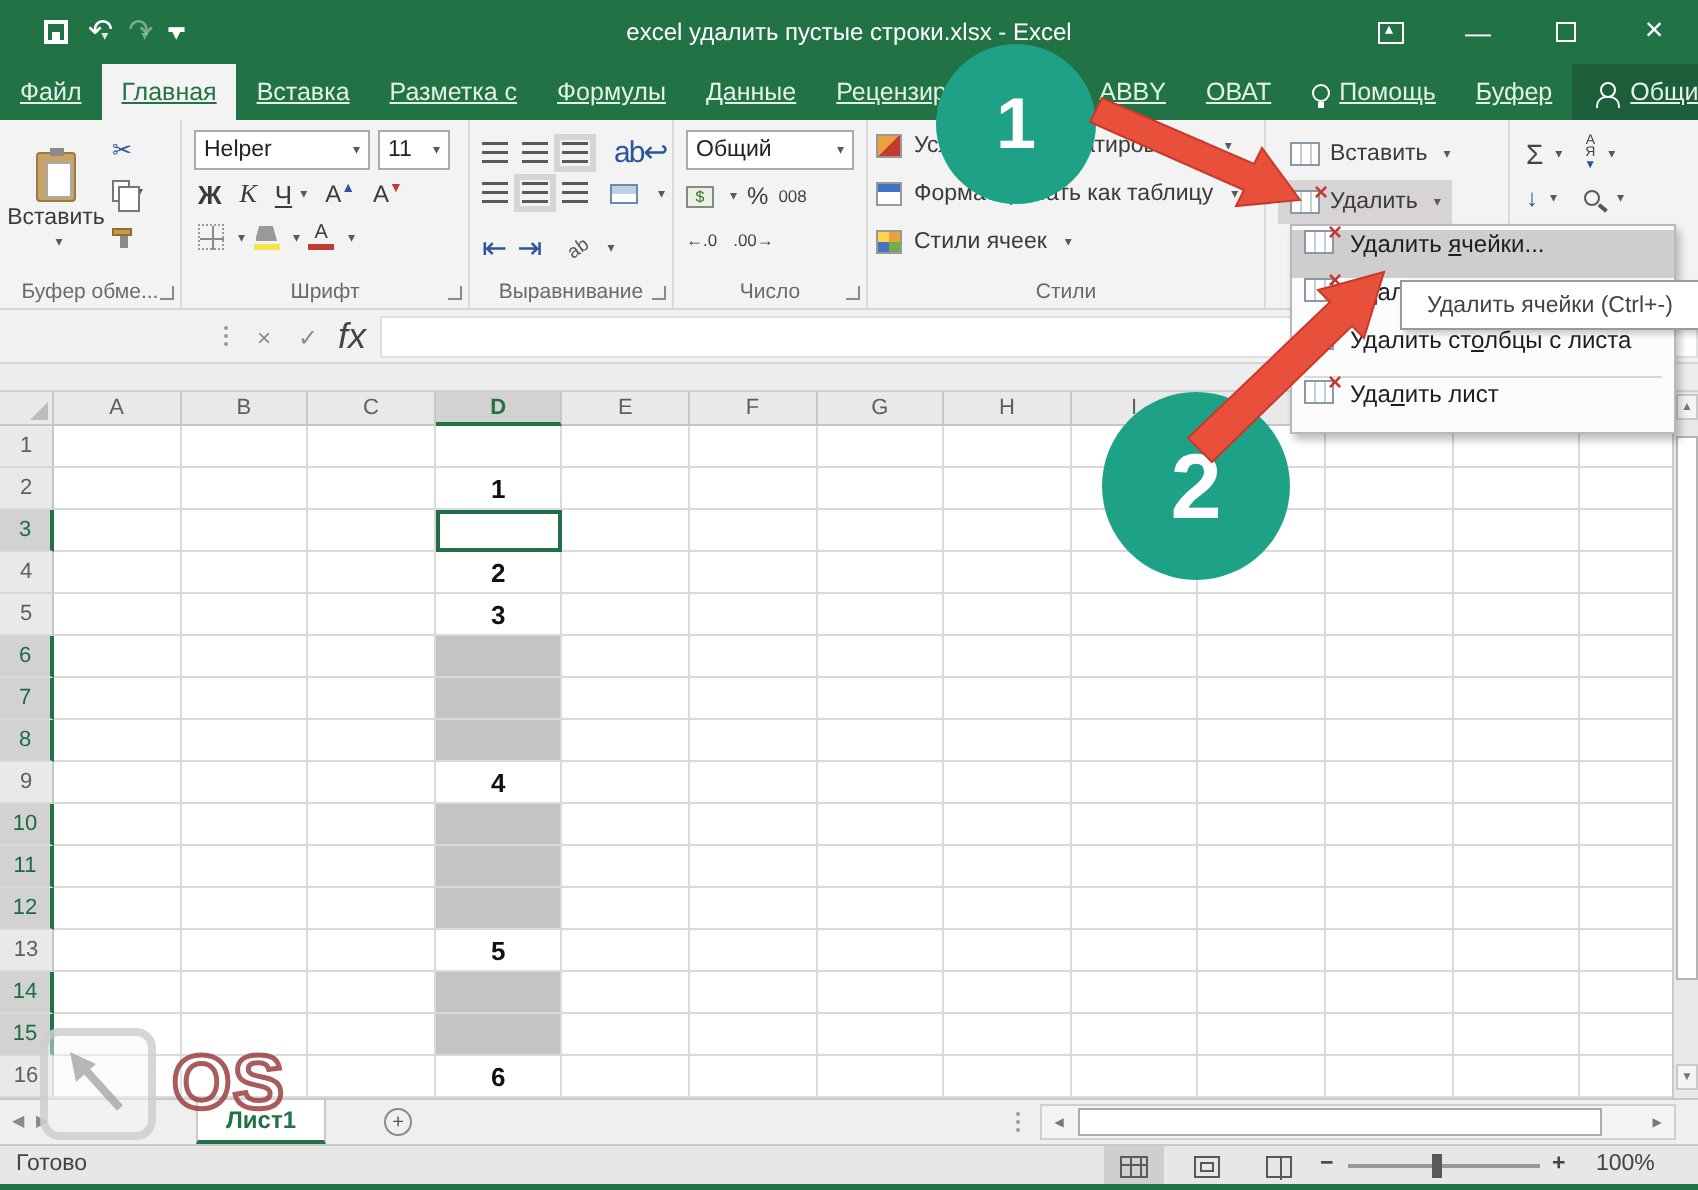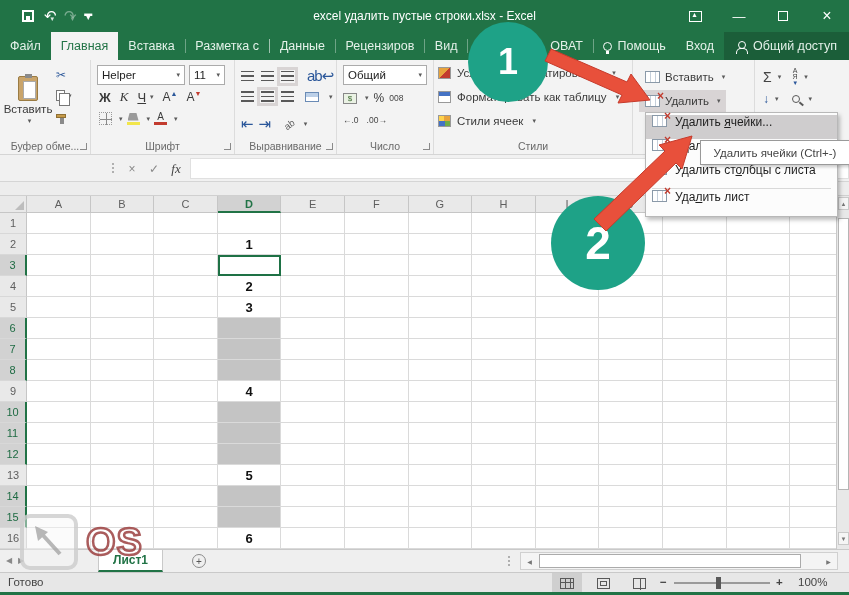--- a/index.html
+++ b/index.html
@@ -20,21 +20,21 @@
               font-size:12px;color:#fff;pointer-events:none;}
   .winbtns{position:absolute;right:0;top:0;height:32px;display:flex;align-items:center;}
   .winbtn{width:44px;height:32px;display:flex;align-items:center;justify-content:center;font-size:13px;color:#fff;}
   .ribopt-ic{width:13px;height:11px;border:1px solid #fff;position:relative;display:inline-block;}
   .ribopt-ic:before{content:"▴";position:absolute;left:3px;top:-2px;font-size:8px;color:#fff;}
   .max-ic{width:10px;height:10px;border:1px solid #fff;display:inline-block;}
 
   
   #tabbar{position:absolute;left:0;top:32px;width:849px;height:28px;background:#217346;display:flex;align-items:stretch;
           font-size:12.5px;color:#E4F1E9;}
-  .tab{display:flex;align-items:center;padding:0 10px;white-space:nowrap;}
+  .tab{display:flex;align-items:center;padding:0 10px;white-space:nowrap;text-decoration:underline;}
   .tab.active{background:#F3F3F3;color:#217346;}
   .tsep{width:1px;height:14px;background:rgba(255,255,255,.35);align-self:center;}
   .tab-gap{width:42px;}
   .share{background:rgba(0,0,0,.18);display:flex;align-items:center;gap:6px;padding:0 12px;}
   .person-ic{width:11px;height:11px;position:relative;display:inline-block;}
   .person-ic:before{content:"";position:absolute;left:2px;top:0;width:6px;height:6px;border:1px solid #fff;border-radius:50%;}
   .person-ic:after{content:"";position:absolute;left:0;top:7px;width:10px;height:5px;border:1px solid #fff;border-bottom:none;border-radius:5px 5px 0 0;}
   .bulb-ic{width:9px;height:9px;border:1px solid #fff;border-radius:50%;position:relative;display:inline-block;margin-right:5px;}
   .bulb-ic:after{content:"";position:absolute;left:2px;top:8px;width:3px;height:3px;background:#fff;}
 
@@ -93,21 +93,21 @@
   .mag-ic:after{content:"";position:absolute;left:6px;top:7px;width:5px;height:1.5px;background:#595959;transform:rotate(40deg);}
 
   
   #fbar{position:absolute;left:0;top:155px;width:849px;height:27px;background:#F1F1F1;border-bottom:1px solid #D5D5D5;}
   #namebox{position:absolute;left:2px;top:3px;width:102px;height:21px;background:#fff;border:1px solid #B0B0B0;
            display:flex;align-items:center;font-size:12px;color:#222;padding-left:6px;margin-top:28px;}
   #namebox .dd{position:absolute;right:5px;}
   .vdots{position:absolute;width:2px;height:2px;background:#9A9A9A;border-radius:50%;
          box-shadow:0 4px 0 #9A9A9A,0 8px 0 #9A9A9A;}
   .fbtn{position:absolute;top:3px;height:21px;display:flex;align-items:center;justify-content:center;width:20px;color:#8A8A8A;font-size:12px;}
-  .fx{font-family:Liberation Serif, serif;font-style:italic;color:#444;font-size:13px;}
+  .fx{font-family:Liberation Sans, sans-serif;font-style:italic;color:#444;font-size:18px;}
   #ffield{position:absolute;left:190px;top:3px;right:0;height:21px;background:#fff;border:1px solid #E0E0E0;}
   #gap-strip{position:absolute;left:0;top:182px;width:849px;height:14px;background:#EDEDED;border-bottom:1px solid #D0D0D0;}
 
   
   #grid{position:absolute;left:0;top:196px;width:836px;height:353px;background:#fff;overflow:hidden;z-index:5;}
   #colheads{display:flex;height:17px;}
   .corner{width:27px;height:17px;background:#E9E9E9;border-right:1px solid #C6C6C6;border-bottom:1px solid #C6C6C6;position:relative;flex:none;}
   .corner:after{content:"";position:absolute;right:2px;bottom:2px;border-left:9px solid transparent;border-bottom:9px solid #BDBDBD;}
   .colh{width:63.6px;height:17px;flex:none;background:#E9E9E9;border-right:1px solid #C6C6C6;border-bottom:1px solid #C6C6C6;
         font-size:11px;color:#5E5E5E;display:flex;align-items:center;justify-content:center;}
@@ -211,36 +211,37 @@
     </div>
   </div>
 
   <div id="tabbar">
     <span class="tab">Файл</span>
     <span class="tab active">Главная</span>
     <span class="tab">Вставка</span>
     <span class="tsep"></span>
     <span class="tab">Разметка с</span>
     <span class="tsep"></span>
+    <span class="tab">Формулы</span>
     <span class="tsep"></span>
     <span class="tab">Данные</span>
     <span class="tsep"></span>
     <span class="tab">Рецензиров</span>
     <span class="tsep"></span>
     <span class="tab">Вид</span>
     <span class="tsep"></span>
     <span class="tab">ABBY</span>
     <span class="tab-gap"></span>
     <span class="tab">ОВАТ</span>
     <span class="tsep"></span>
     <span class="tab">
         <span class="bulb-ic"></span>
         <span>Помощь</span>
       </span>
-    <span class="tab" style="margin-left:auto;">Вход</span>
+    <span class="tab" style="margin-left:auto;">Буфер</span>
     <span class="tab share">
         <span class="person-ic"></span>
         <span>Общий доступ</span>
       </span>
   </div>
 
   <div id="ribbon">
 
     <div class="rgroup" style="left:0;width:91px;">
       <div class="big-paste">

